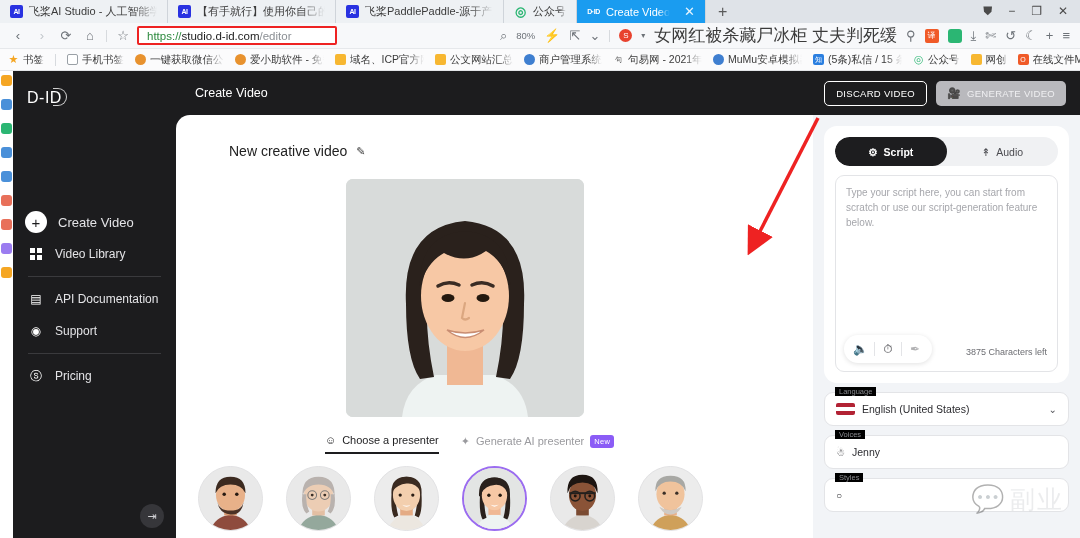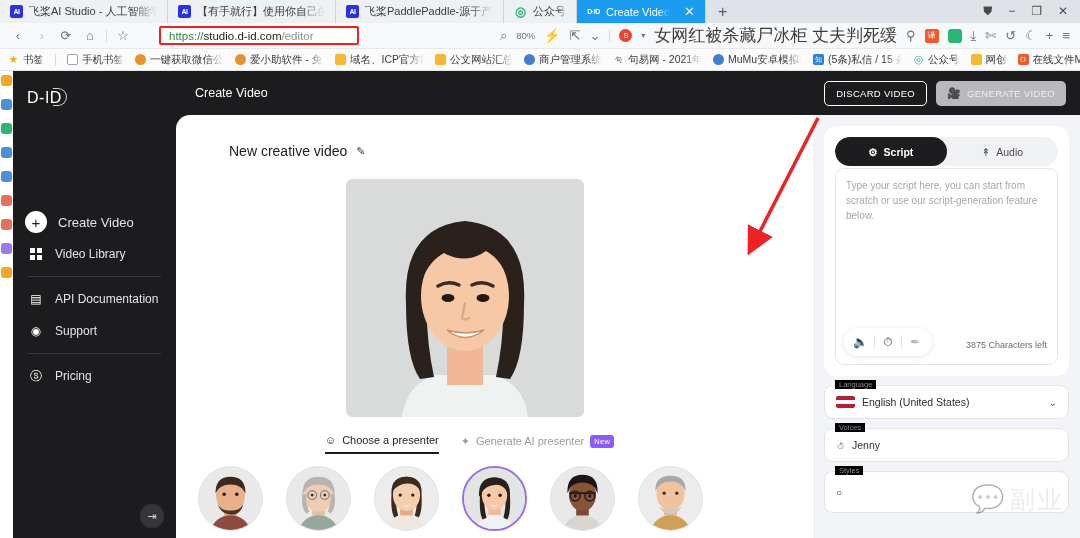--- a/index.html
+++ b/index.html
@@ -50,21 +50,21 @@
   .navbar {
     height: 26px; background: #f7f8fa; display: flex;
     align-items: center; gap: 0px; padding: 0 6px;
     border-bottom: 1px solid #e6e8eb; position: relative;
   }
   .navicon {
     width: 24px; text-align: center; font-size: 13px; color: #6d7278;
     line-height: 26px; cursor: default;
   }
   .navicon.disabled { color: #c3c7cc; }
-  .omnibox-wrap { position: relative; margin-left: 24px; }
+  .omnibox-wrap { position: relative; margin-left: 2px; }
   .omnibox {
     border: 2px solid #ee2222; border-radius: 2px;
     padding: 1px 8px; font-size: 11.5px; background:#fff;
     height: 19px; display: flex; align-items: center; min-width: 200px;
   }
   .url-scheme { color: #2d8a3e; }
   .url-host { color: #1d1d1d; }
   .url-path { color: #8b8f94; }
   .nav-right { margin-left: auto; display: flex; align-items: center; gap: 9px; padding-right: 4px;}
   .zoomlbl { font-size: 9.5px; color: #6d7278; }
@@ -197,21 +197,21 @@
   .card {
     background:#fff; border-radius: 13px; padding: 11px;
   }
   .segmented {
     display:flex; background:#f0f1f3; border-radius: 18px; height: 29px; overflow:hidden;
   }
   .seg { flex:1; display:flex;align-items:center;justify-content:center;gap:6px;
     font-size:10.5px;color:#4b4b50; border-radius: 18px;}
   .seg.active { background:#1d1d1f;color:#fff; font-weight: bold;}
   .scriptbox {
-    margin-top: 2px; border:1px solid #e3e4e7;border-radius:9px;
+    margin-top: 9px; border:1px solid #e3e4e7;border-radius:9px;
     height: 197px; padding: 9px 10px; font-size: 10px; color:#a6a7ac; line-height:1.5;
     position: relative;
   }
   .scripttools {
     position:absolute; left: 8px; bottom: 8px; display:flex;align-items:center;gap:0;
     background:#fff;border-radius:18px;box-shadow:0 1px 5px rgba(0,0,0,.12);
     padding: 5px 4px;
   }
   .stool { width:26px;text-align:center;font-size:12px;color:#3d3d42; }
   .stool.sep { border-left:1px solid #e3e4e7; width:1px; height:14px; padding:0; }
@@ -607,21 +607,21 @@
           <span>English (United States)</span>
           <span class="chev">⌄</span>
         </div>
 
         <div class="field">
           <span class="flabel">Voices</span>
           <span class="voice-ico">☃</span>
           <span>Jenny</span>
         </div>
 
-        <div class="field" style="height:42px;">
+        <div class="field" style="height:34px;">
           <span class="flabel">Styles</span>
           <span class="voice-ico">○</span>
           <span></span>
         </div>
 
         <div class="watermark">
           <span class="wm-wechat">💬</span>
           <span class="wm-txt">副业</span>
         </div>
       </div>

